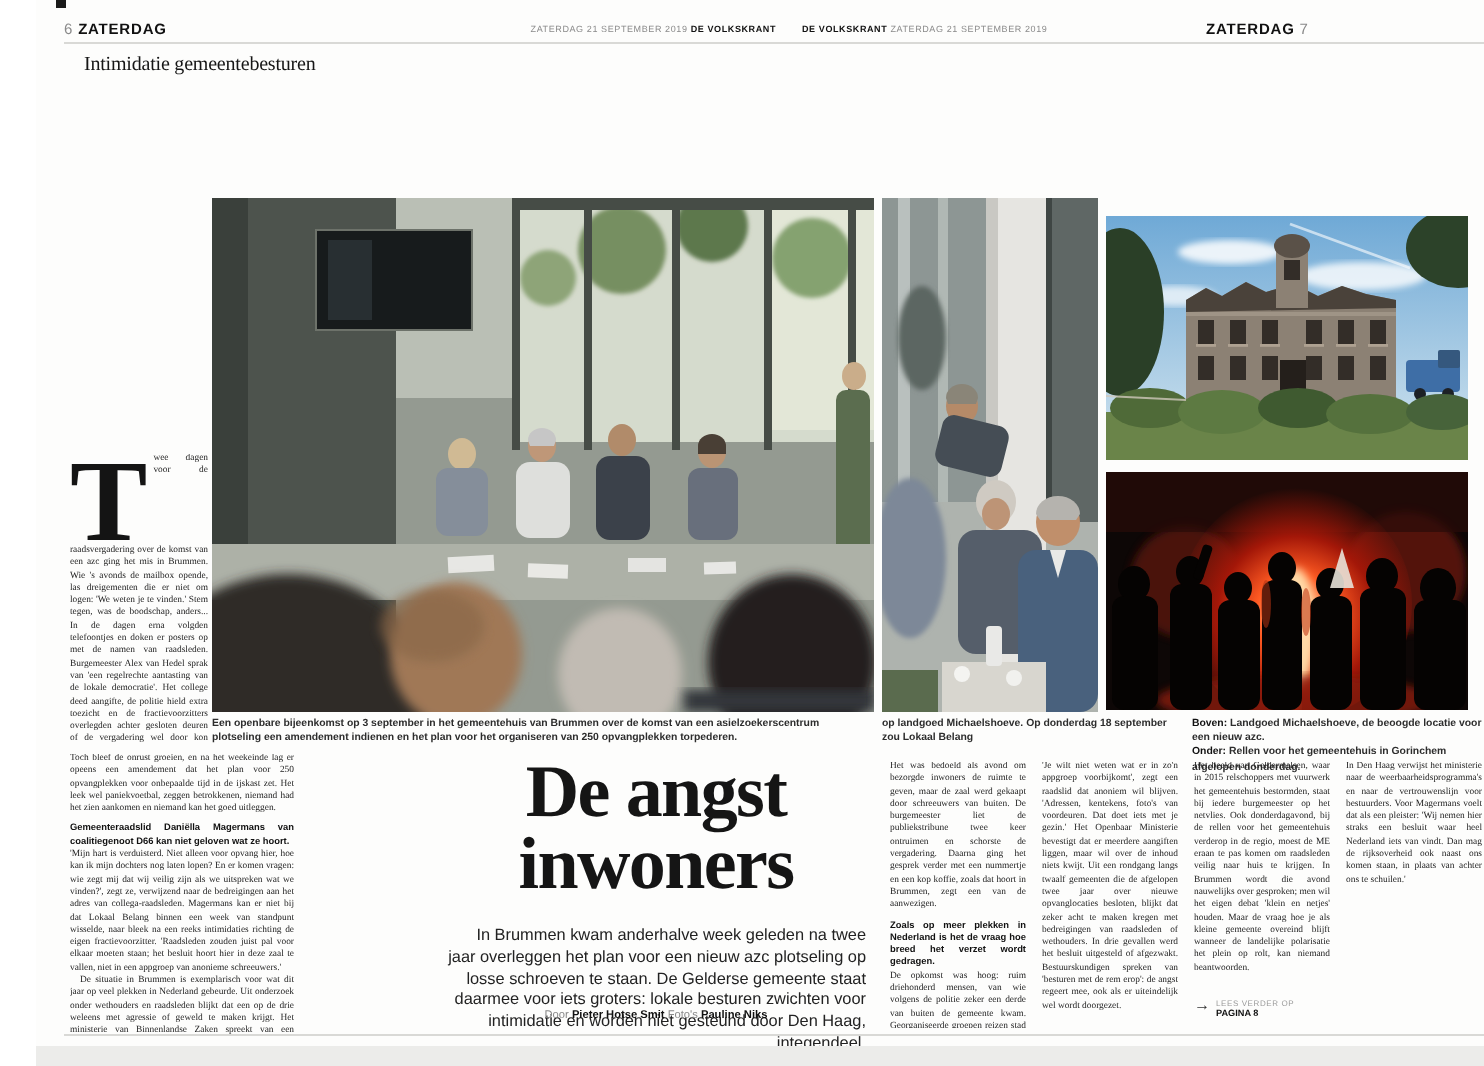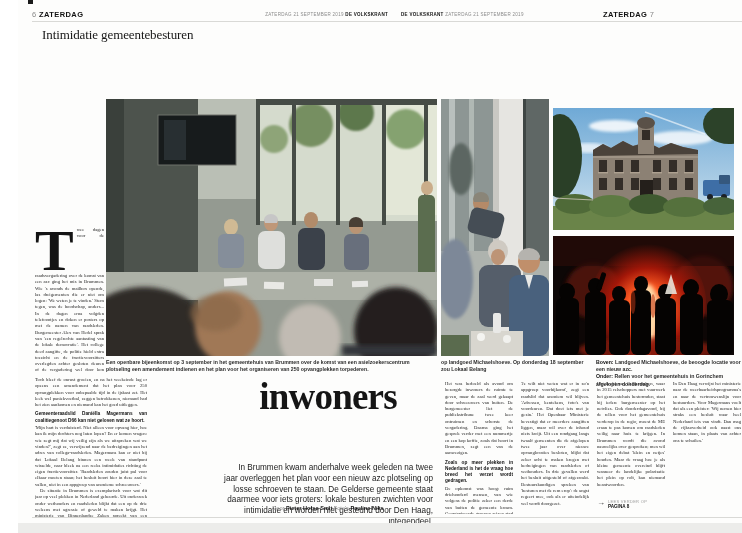--- a/index.html
+++ b/index.html
@@ -3,21 +3,21 @@
 <meta charset="utf-8">
 <style>
   html,body{margin:0;padding:0;background:#ffffff;}
   #canvas{position:relative;width:742px;height:533px;background:#fdfdfc;overflow:hidden;
           font-family:"Liberation Sans",sans-serif;color:#1c1c1c;margin-left:18px;}
   .abs{position:absolute;}
   .folio{font-size:7.5px;font-weight:700;letter-spacing:.4px;color:#111;}
   .folio .num{font-weight:400;color:#8a8a8a;}
   .dateline{font-size:4.5px;letter-spacing:.3px;color:#8a8a8a;white-space:nowrap;}
   .dateline b{color:#111;}
-  .kicker{font-family:"Liberation Serif",serif;font-size:13px;letter-spacing:-.1px;color:#161616;}
+  .kicker{font-family:"Liberation Serif",serif;font-size:10px;letter-spacing:-.1px;color:#161616;}
   .rule{background:#d9d9d6;}
   .bodycol{font-family:"Liberation Serif",serif;font-size:4.7px;line-height:1.34;
            text-align:justify;color:#232323;overflow:hidden;}
   .bodycol p{margin:0;}
   .bodycol p.ind{text-indent:5px;}
   .subhead{font-weight:700;font-family:"Liberation Sans",sans-serif;font-size:4.7px;
            margin:3px 0 1px 0 !important;color:#111;}
   .dropcap{float:left;font-family:"Liberation Serif",serif;font-weight:700;font-size:58px;
            line-height:44px;padding:2px 3px 0 0;color:#141414;}
   .headline{font-family:"Liberation Serif",serif;font-weight:700;font-size:37px;line-height:.98;
@@ -279,20 +279,21 @@
 
   <div class="abs bodycol" style="left:17px;top:377px;width:112px;height:141px;">
     <p>Toch bleef de onrust groeien, en na het weekeinde lag er opeens een amendement dat het plan voor 250 opvangplekken voor onbepaalde tijd in de ijskast zet. Het leek wel paniekvoetbal, zeggen betrokkenen, niemand had het zien aankomen en niemand kan het goed uitleggen.</p>
     <p class="subhead">Gemeenteraadslid Daniëlla Magermans van coalitiegenoot D66 kan niet geloven wat ze hoort.</p>
     <p>'Mijn hart is verduisterd. Niet alleen voor opvang hier, hoe kan ik mijn dochters nog laten lopen? En er komen vragen: wie zegt mij dat wij veilig zijn als we uitspreken wat we vinden?', zegt ze, verwijzend naar de bedreigingen aan het adres van collega-raadsleden. Magermans kan er niet bij dat Lokaal Belang binnen een week van standpunt wisselde, naar bleek na een reeks intimidaties richting de eigen fractievoorzitter. 'Raadsleden zouden juist pal voor elkaar moeten staan; het besluit hoort hier in deze zaal te vallen, niet in een appgroep van anonieme schreeuwers.'</p>
     <p class="ind">De situatie in Brummen is exemplarisch voor wat dit jaar op veel plekken in Nederland gebeurde. Uit onderzoek onder wethouders en raadsleden blijkt dat een op de drie weleens met agressie of geweld te maken krijgt. Het ministerie van Binnenlandse Zaken spreekt van een 'zorgwekkende trend', maar lokale bestuurders zien in Den Haag vooral een overheid die op afstand blijft toekijken.</p>
 
   </div>
 
   <div class="abs headline" style="left:203px;top:379px;width:214px;">
+    <div>De angst</div>
     <div>inwoners</div>
   </div>
 
   <div class="abs intro" style="left:205px;top:463px;width:210px;">In Brummen kwam anderhalve week geleden na twee jaar overleggen het plan voor een nieuw azc plotseling op losse schroeven te staan. De Gelderse gemeente staat daarmee voor iets groters: lokale besturen zwichten voor intimidatie en worden niet gesteund door Den Haag, integendeel.</div>
 
   <div class="abs byline" style="left:203px;top:505px;width:214px;">
     <span>Door</span>
     <b>Pieter Hotse Smit</b>
     <span>Foto's</span>
     <b>Pauline Niks</b>

